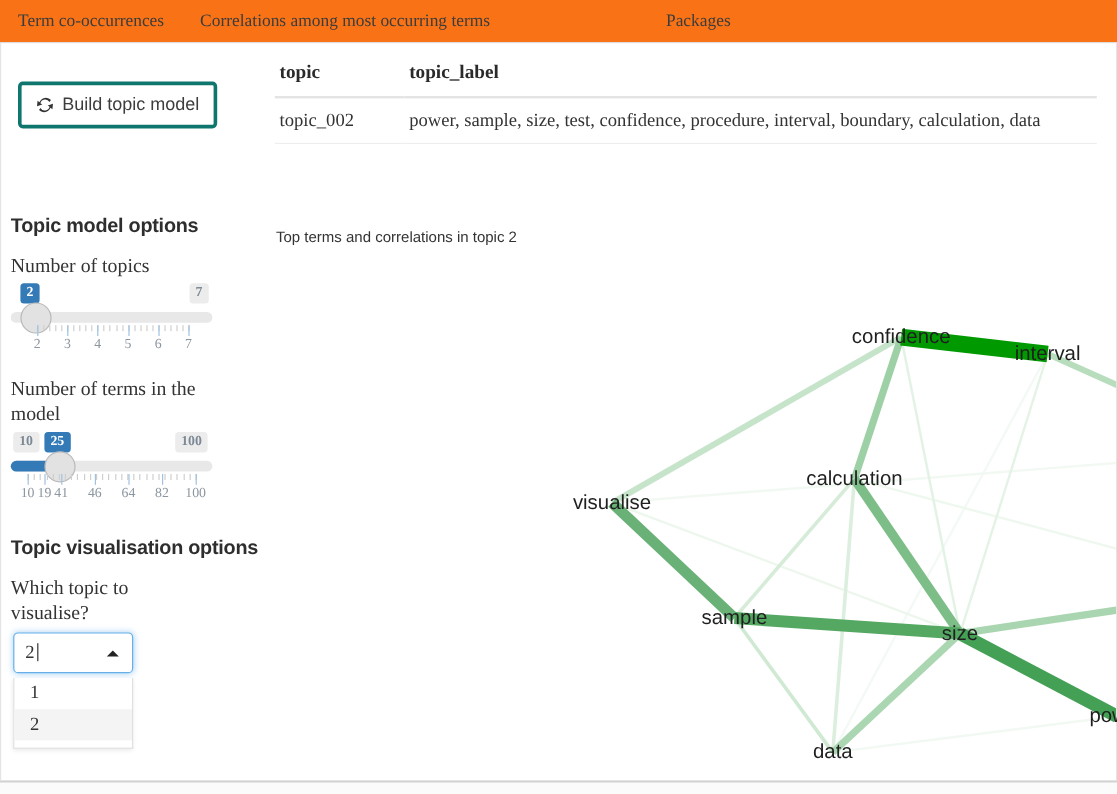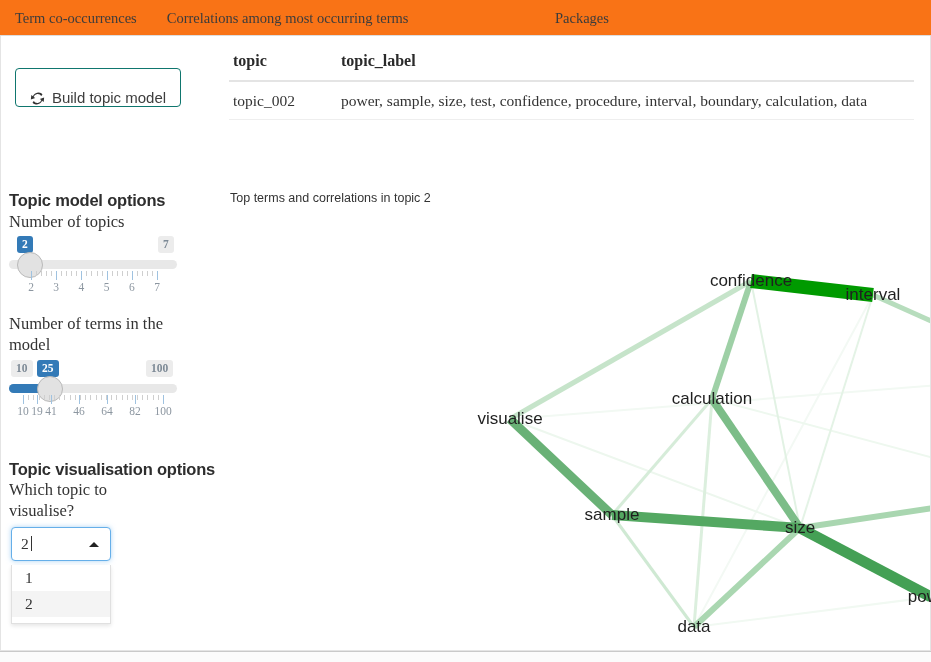--- a/index.html
+++ b/index.html
@@ -90,41 +90,40 @@
     padding: 0;
   }
 
   .build-btn {
     position: absolute;
     left: 14px;
     top: 32px;
     width: 166px;
     height: 39px;
     background: #ffffff;
-    border: 1px solid #0f766e;
+    border: 3px solid #0f766e;
     border-radius: 4px;
     display: flex;
-    align-items: flex-end;
+    align-items: center;
     justify-content: center;
     gap: 7px;
     cursor: pointer;
     font-size: 15px;
     color: #3d3d3d;
     box-sizing: border-box;
   }
   .sync-icon { width: 15px; height: 15px; display:block; flex: 0 0 auto; }
 
   .section-title {
     position: absolute;
     left: 8px;
     font-weight: bold;
     font-size: 16.5px;
     color: #2e2e2e;
     letter-spacing: -0.2px;
-    margin-top: 12px;
   }
   .field-label {
     position: absolute;
     left: 8px;
     font-family: "Liberation Serif", serif;
     font-size: 16.5px;
     color: #333333;
     line-height: 21px;
   }
 

